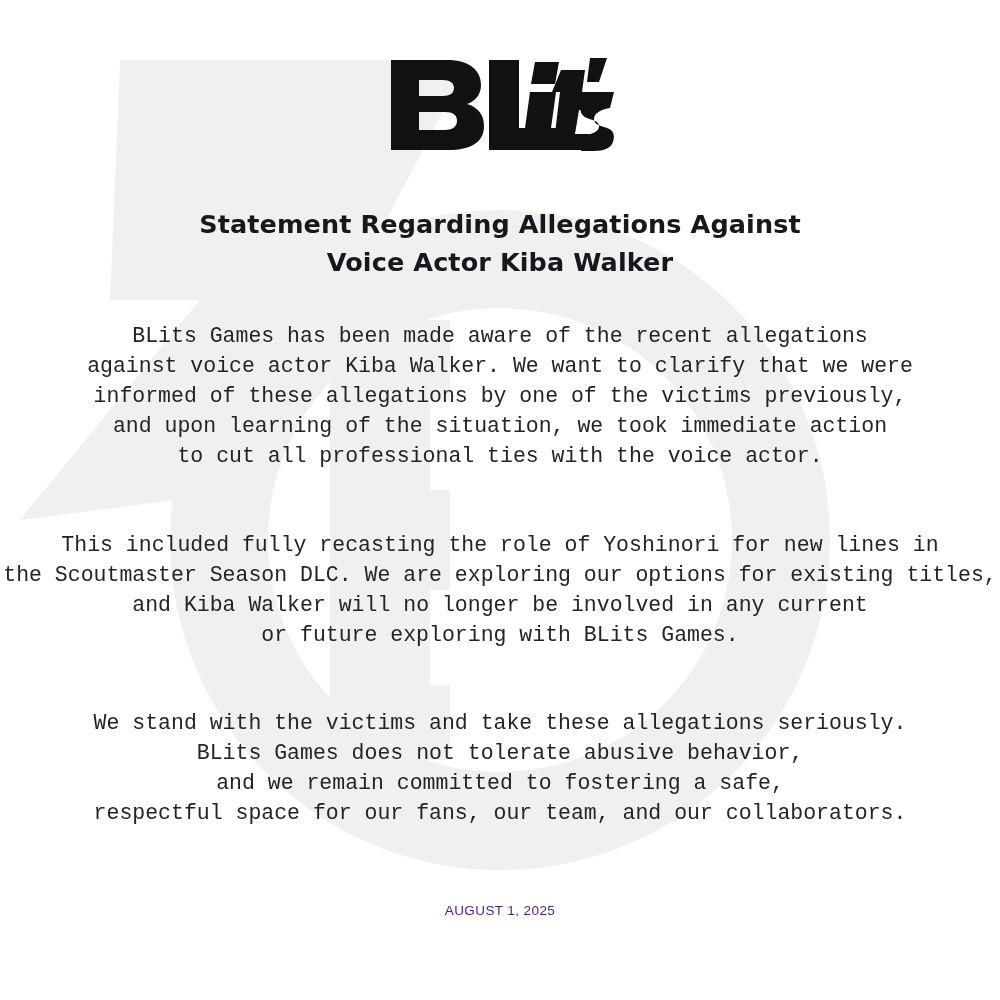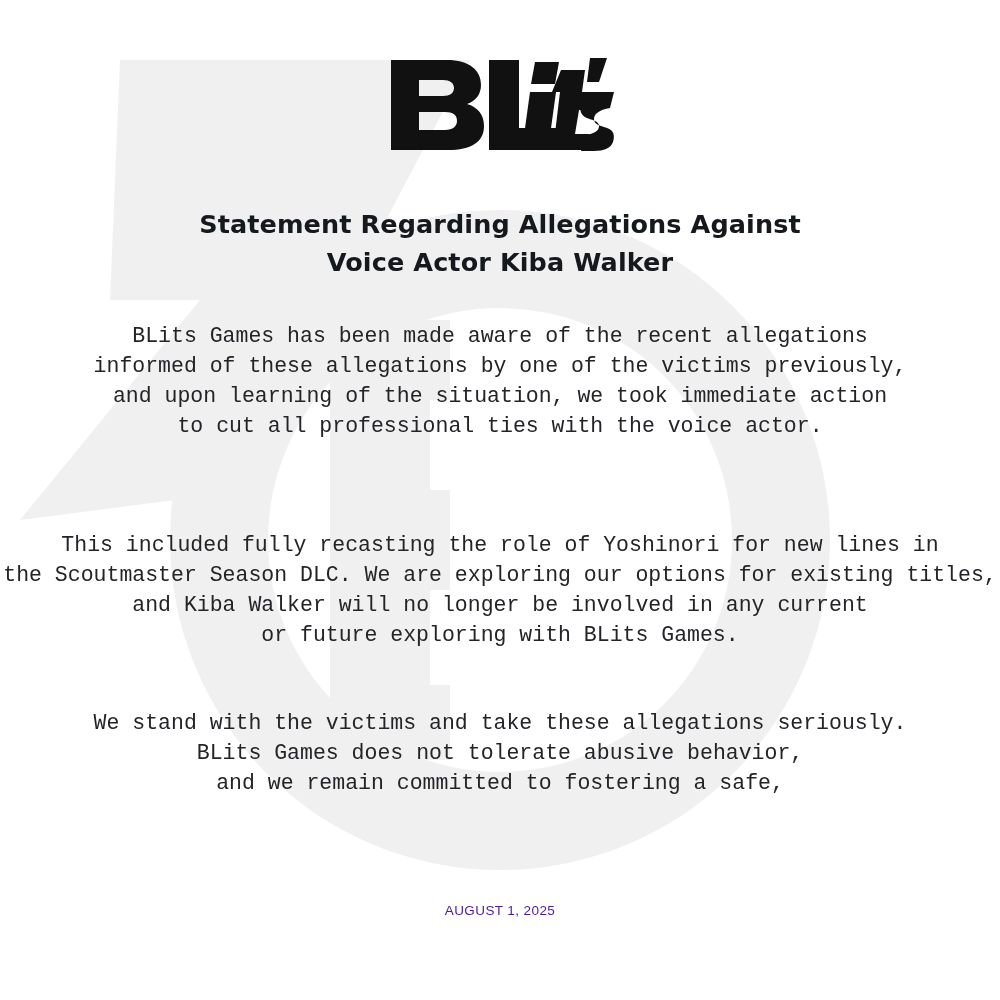--- a/index.html
+++ b/index.html
@@ -152,34 +152,36 @@
       </svg>
     </div>
 
     <div class="heading">
       <span class="line">Statement Regarding Allegations Against</span>
       <span class="line">Voice Actor Kiba Walker</span>
     </div>
 
     <div class="body-block" id="para1">
       <span class="line">BLits Games has been made aware of the recent allegations</span>
+      <span class="line">against voice actor Kiba Walker. We want to clarify that we were</span>
       <span class="line">informed of these allegations by one of the victims previously,</span>
       <span class="line">and upon learning of the situation, we took immediate action</span>
       <span class="line">to cut all professional ties with the voice actor.</span>
     </div>
 
     <div class="body-block" id="para2">
       <span class="line">This included fully recasting the role of Yoshinori for new lines in</span>
       <span class="line">the Scoutmaster Season DLC. We are exploring our options for existing titles,</span>
       <span class="line">and Kiba Walker will no longer be involved in any current</span>
       <span class="line">or future exploring with BLits Games.</span>
     </div>
 
     <div class="body-block" id="para3">
       <span class="line">We stand with the victims and take these allegations seriously.</span>
       <span class="line">BLits Games does not tolerate abusive behavior,</span>
       <span class="line">and we remain committed to fostering a safe,</span>
+      <span class="line">respectful space for our fans, our team, and our collaborators.</span>
     </div>
 
     <div class="date">AUGUST 1, 2025</div>
 
   </div>
 </div>
 
 </body></html>

